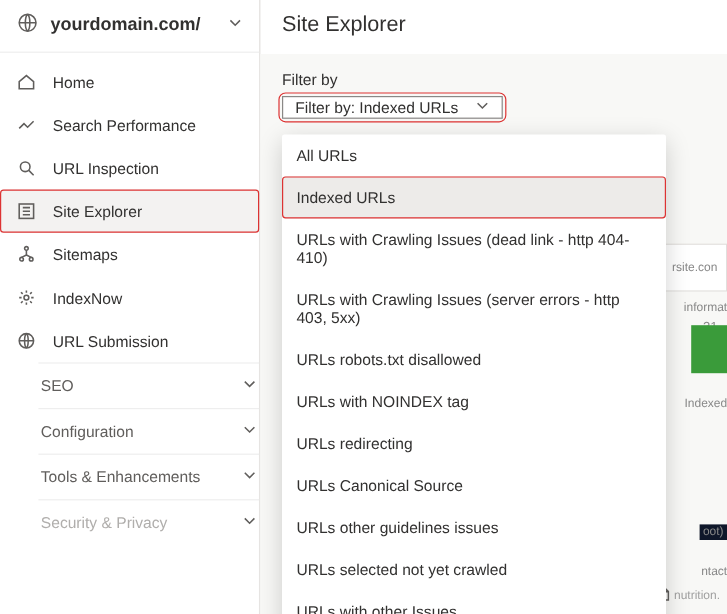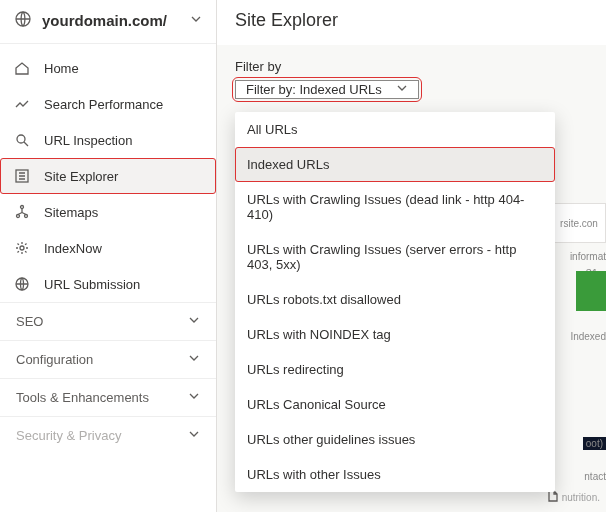--- a/index.html
+++ b/index.html
@@ -6,21 +6,21 @@
 body { width: 606px; height: 512px; background: #fff; color: #323130; font-size: 13px; overflow: hidden; position: relative; }
 
 .app { display: flex; height: 100%; }
 .sidebar { width: 217px; border-right: 1px solid #e1dfdd; display: flex; flex-direction: column; }
 .domain-row { display: flex; align-items: center; gap: 10px; padding: 10px 14px 12px; border-bottom: 1px solid #eee; }
 .domain-row .txt { font-size: 15px; font-weight: 600; flex: 1; }
 .nav { padding-top: 6px; }
 .nav-item { display: flex; align-items: center; gap: 14px; padding: 10px 14px; cursor: pointer; }
 .nav-item .icon { width: 16px; height: 16px; display: flex; align-items: center; justify-content: center; }
 .nav-item.active { background: #f3f2f1; outline: 1.5px solid #d33; outline-offset: -1px; border-radius: 3px; }
-.nav-sec { display: flex; align-items: center; justify-content: space-between; padding: 11px 16px; color: #605e5c; border-top: 1px solid #eee; cursor: pointer; }
+.nav-sec { display: flex; align-items: center; justify-content: space-between; padding: 11px 2px; color: #605e5c; border-top: 1px solid #eee; cursor: pointer; margin-left: 32px; }
 .nav-sec:last-child { color: #b0aeac; }
 
 .main { flex: 1; display: flex; flex-direction: column; }
 .page-title { font-size: 18px; font-weight: 400; padding: 10px 18px 14px; }
 .content { flex: 1; background: #f8f8f6; padding: 14px 18px 0; position: relative; }
 .filter-label { font-size: 13px; color: #323130; margin-bottom: 6px; }
 .filter-wrap { display: inline-block; position: relative; outline: 1.5px solid #d33; outline-offset: 2px; border-radius: 3px; }
 .filter-btn { display: inline-flex; align-items: center; gap: 14px; border: 1px solid #8a8886; background: #fff; padding: 1px 10px; font-size: 13px; cursor: pointer; }
 .dropdown { position: absolute; left: 0; top: 32px; width: 320px; background: #fff; box-shadow: 0 6px 20px rgba(0,0,0,.18); border-radius: 2px; z-index: 50; }
 .dd-item { padding: 10px 12px; cursor: pointer; font-size: 13px; }
@@ -175,18 +175,19 @@
         <div class="dropdown" id="dd">
             <div class="dd-item">All URLs</div>
             <div class="dd-item selected">Indexed URLs</div>
             <div class="dd-item">URLs with Crawling Issues (dead link - http 404-410)</div>
             <div class="dd-item">URLs with Crawling Issues (server errors - http 403, 5xx)</div>
             <div class="dd-item">URLs robots.txt disallowed</div>
             <div class="dd-item">URLs with NOINDEX tag</div>
             <div class="dd-item">URLs redirecting</div>
             <div class="dd-item">URLs Canonical Source</div>
             <div class="dd-item">URLs other guidelines issues</div>
+            <div class="dd-item">URLs selected not yet crawled</div>
             <div class="dd-item">URLs with other Issues</div>
           </div>
       </div>
     </div>
   </main>
 </div>
 
 </body></html>

